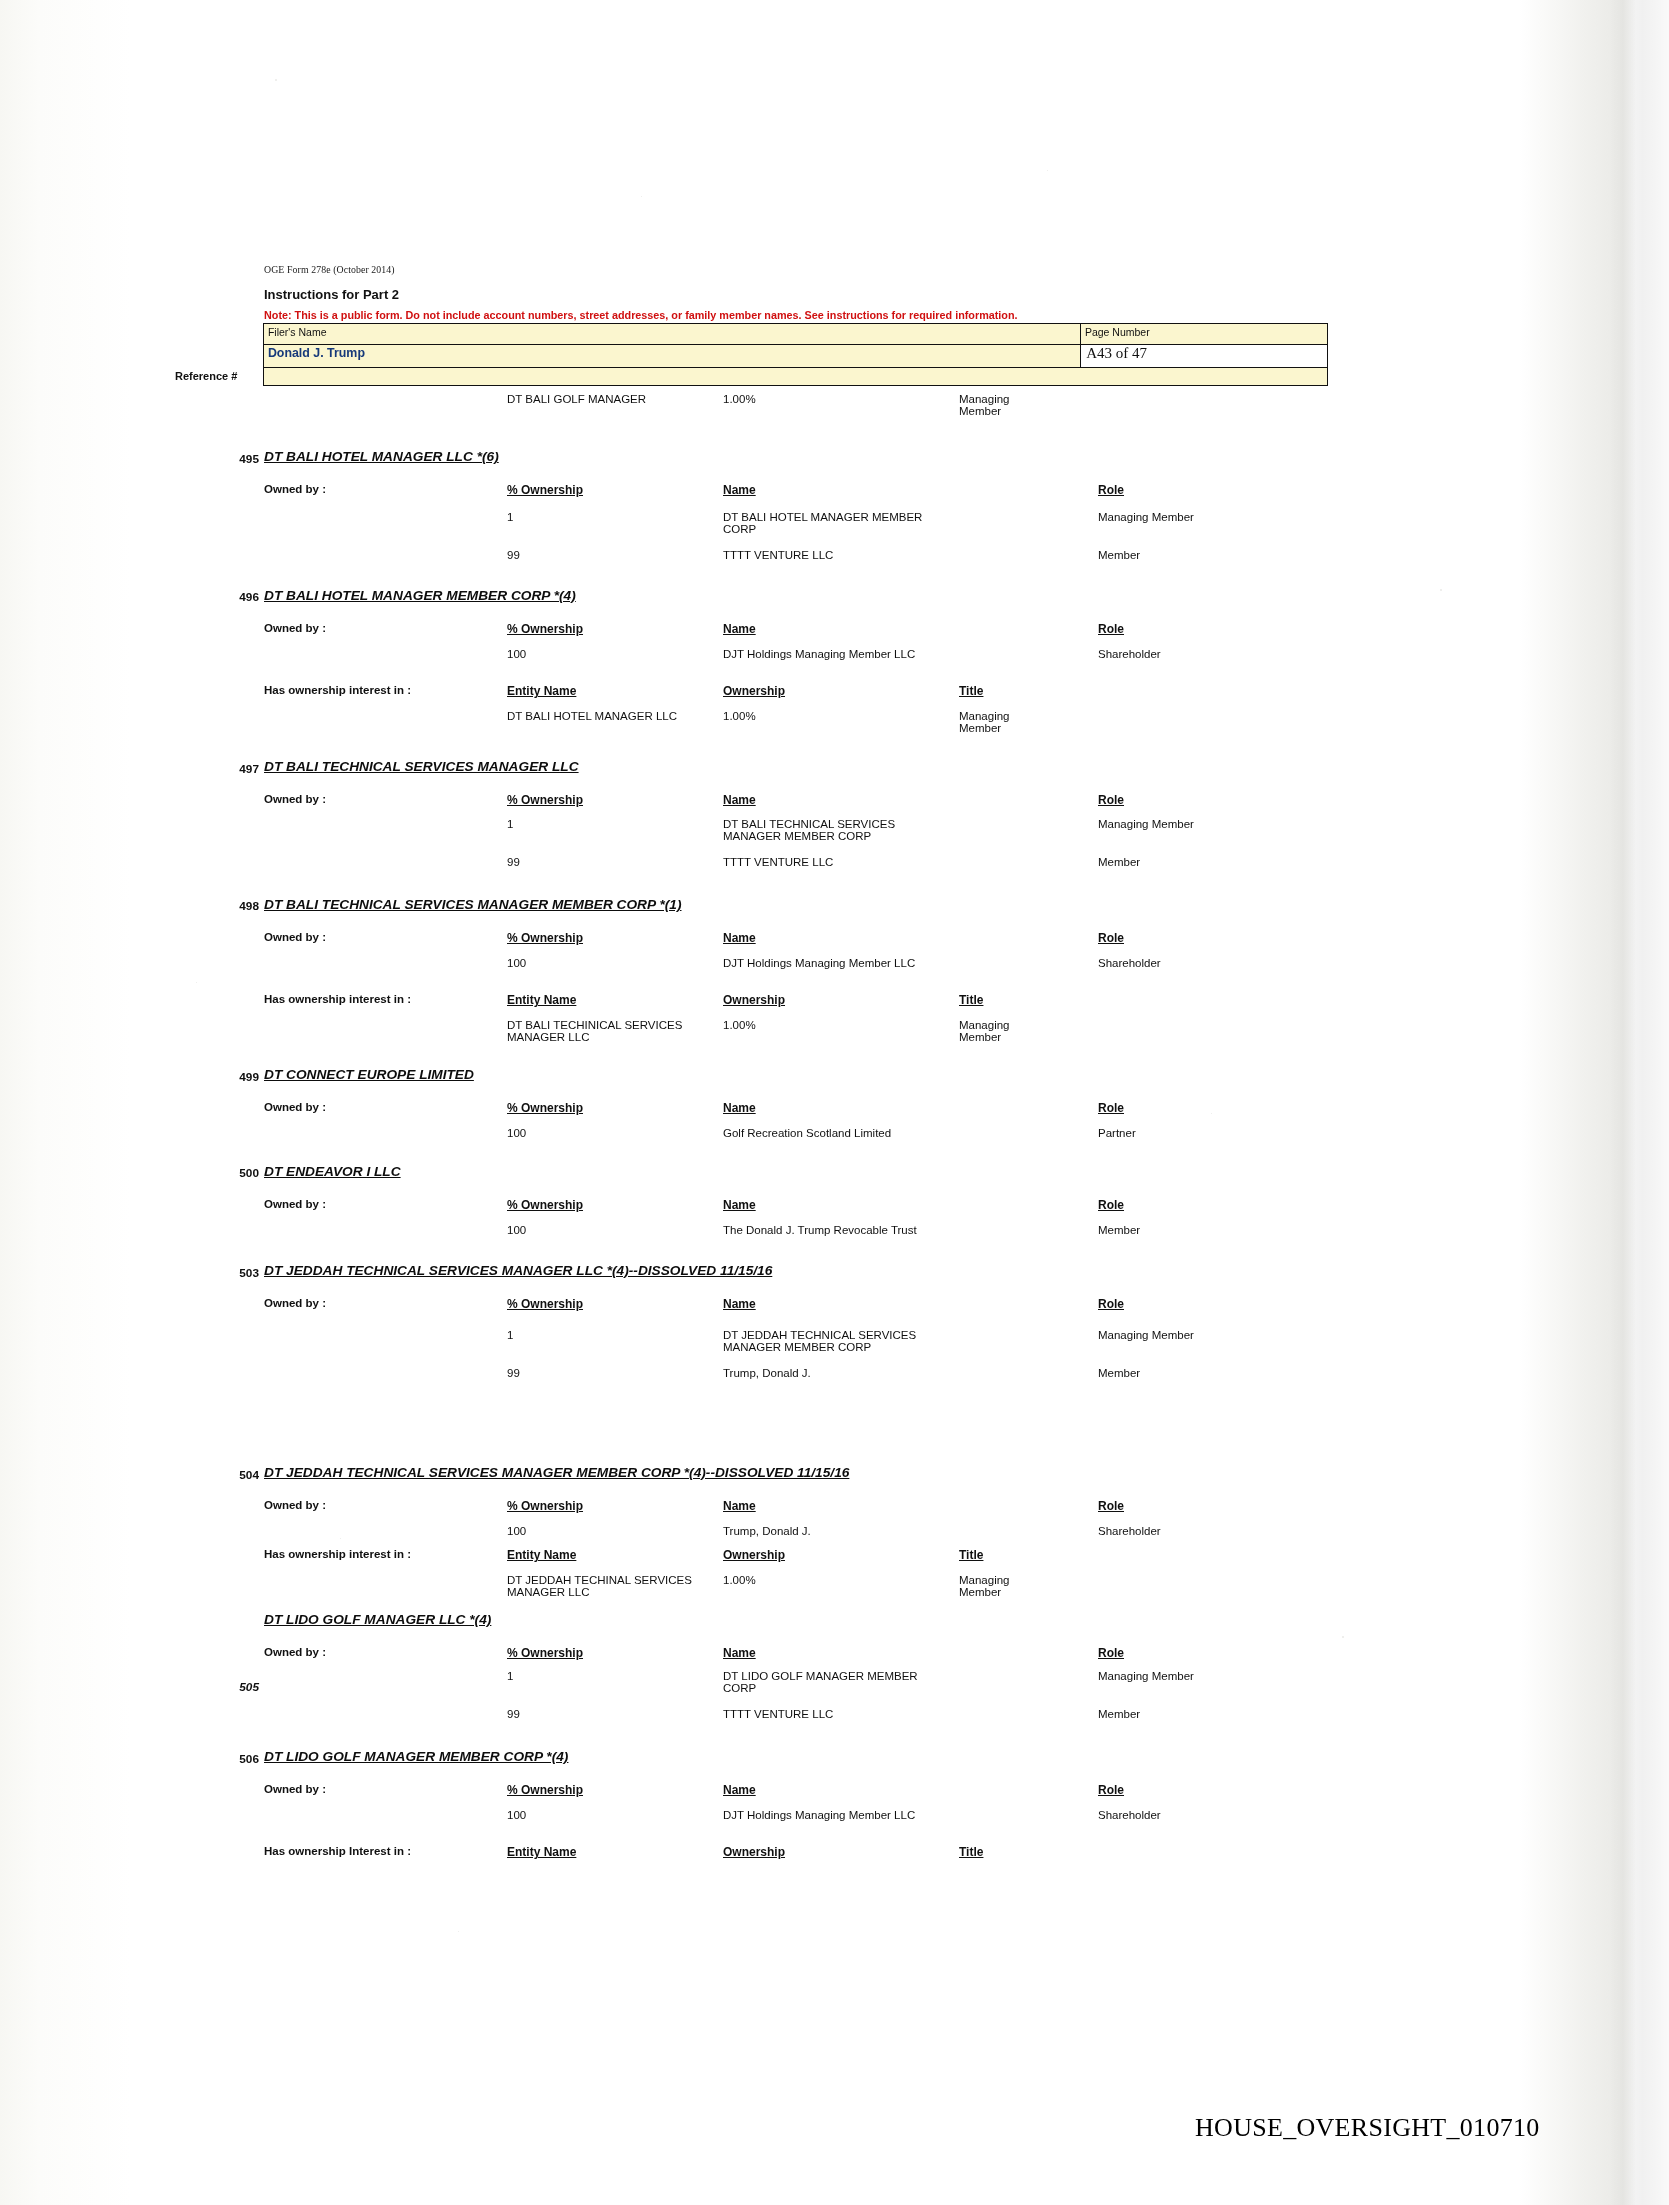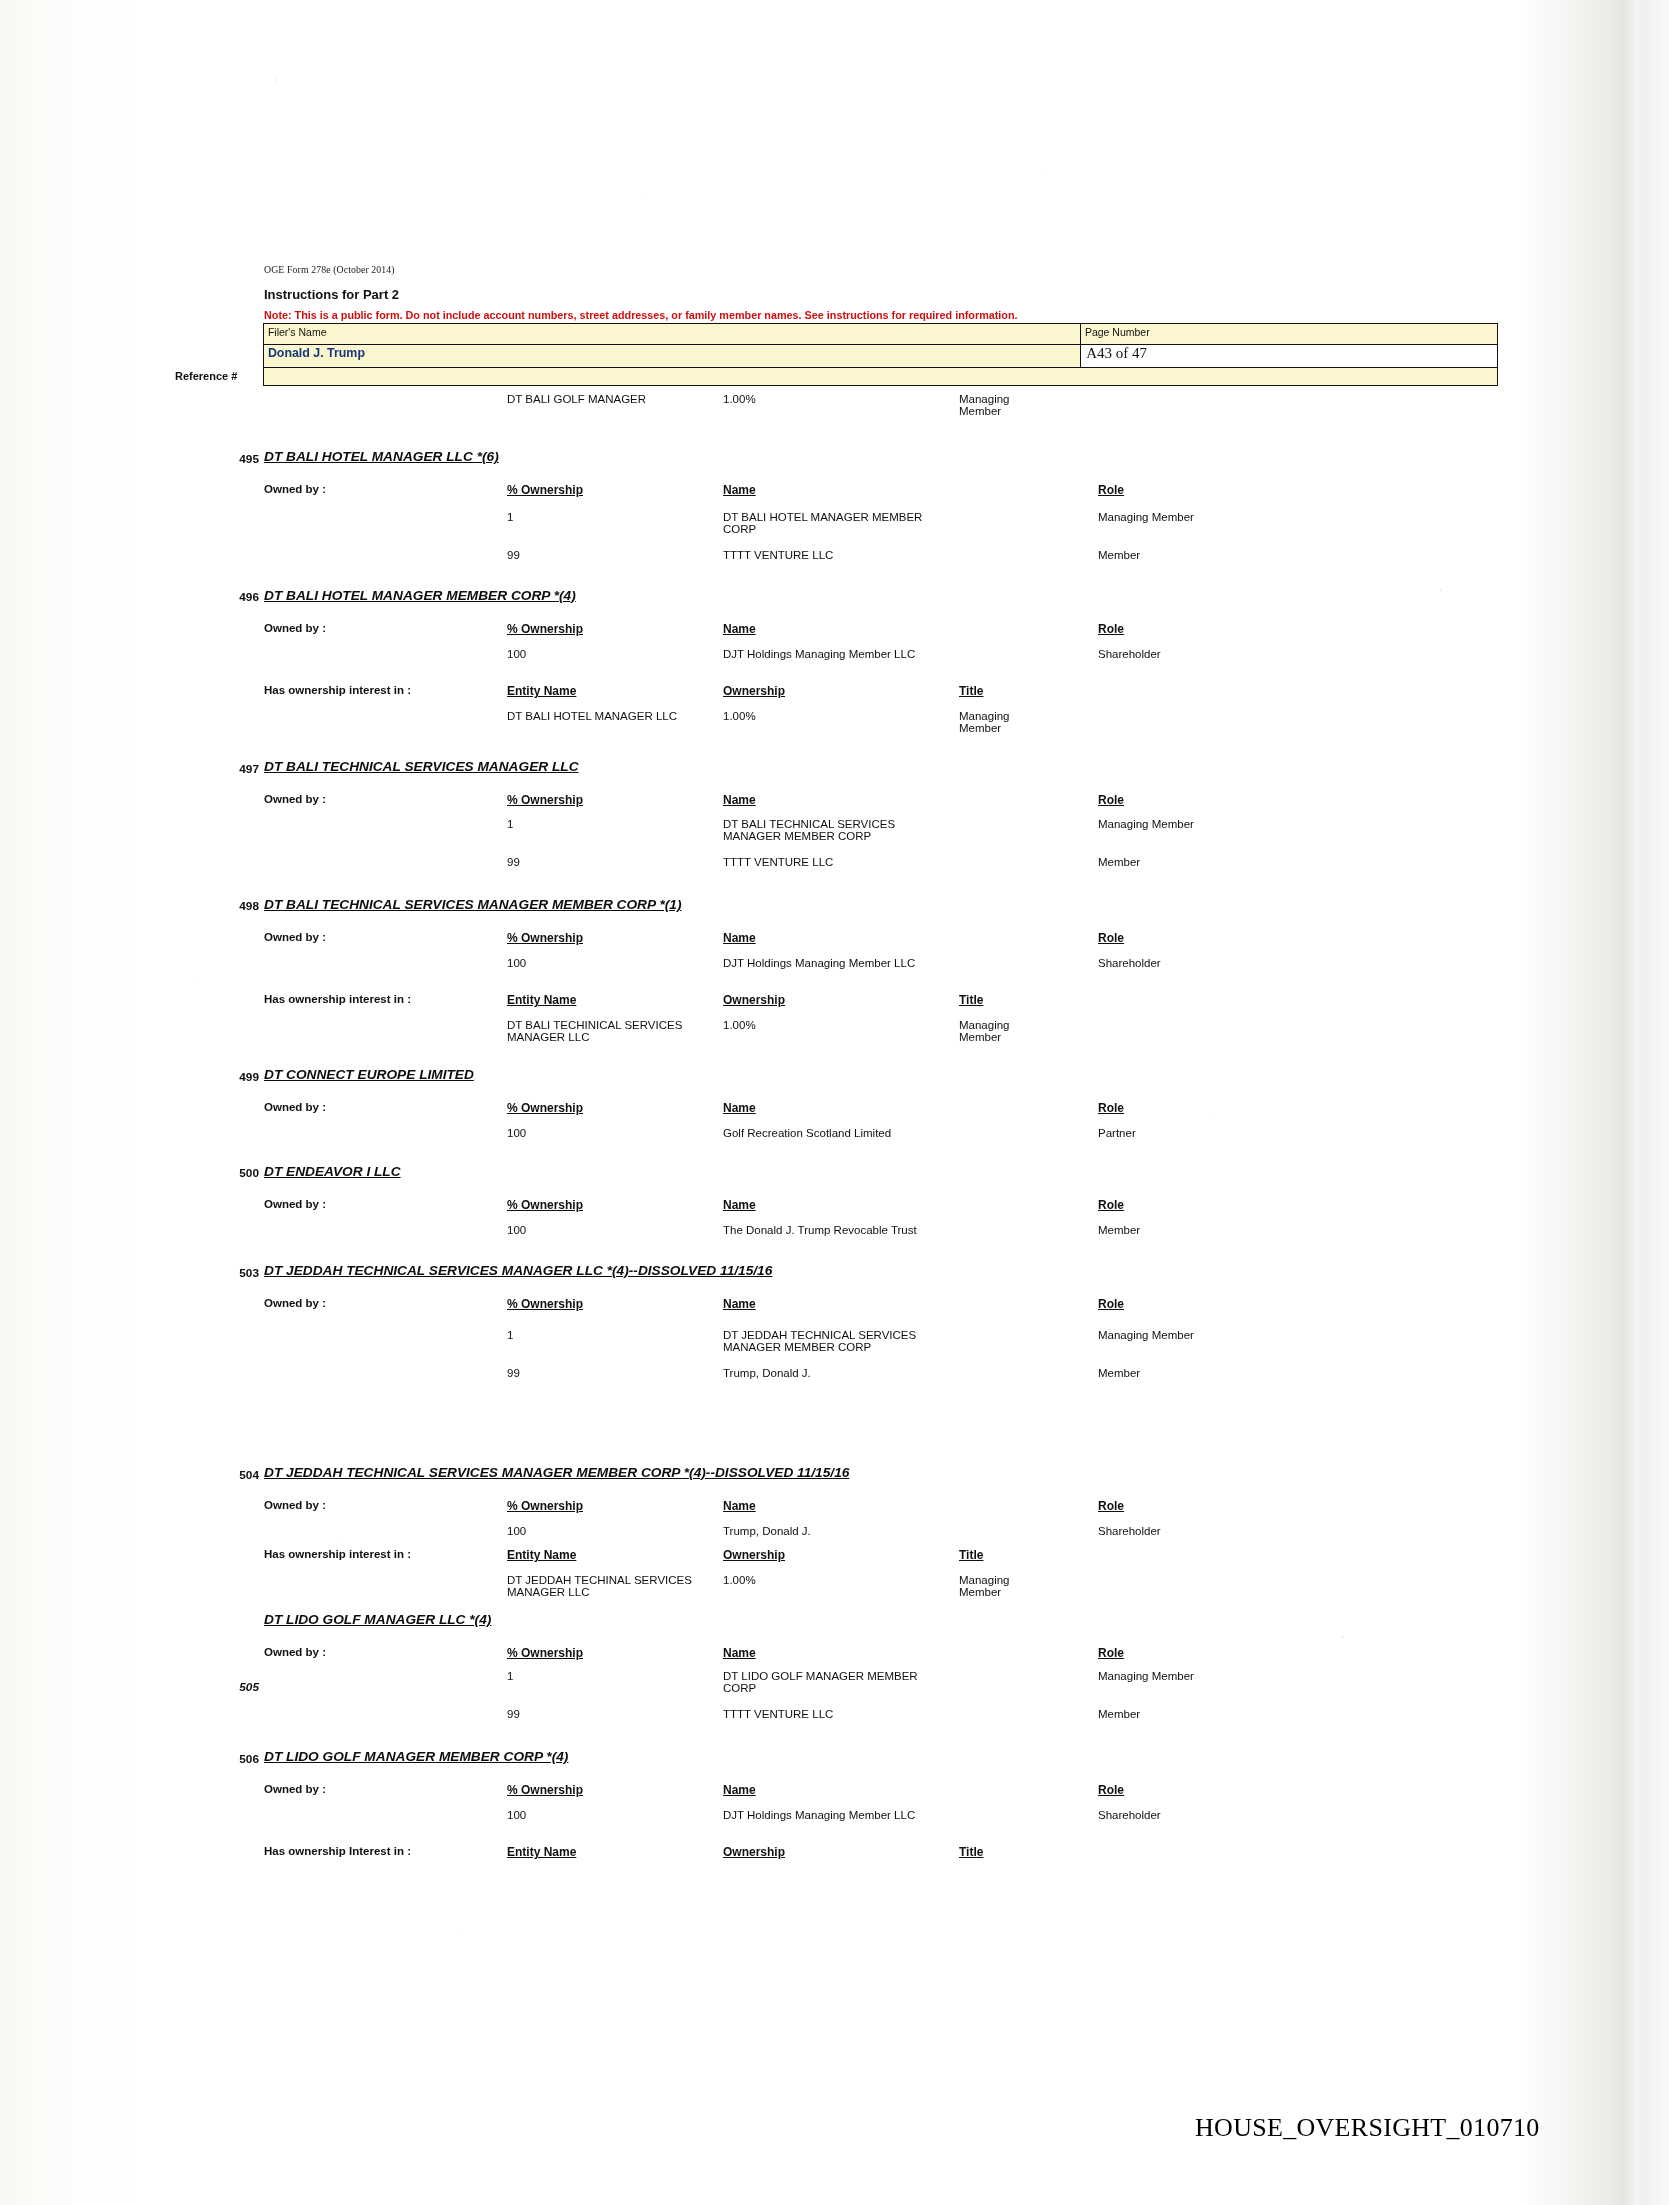--- a/index.html
+++ b/index.html
@@ -64,21 +64,21 @@
     top: 309px;
     font-size: 10.8px;
     font-weight: bold;
     color: #d01010;
     white-space: nowrap;
   }
   .hdr-table {
     position: absolute;
     left: 263px;
     top: 323px;
-    width: 1235px;
+    width: 1065px;
     border: 1.3px solid #111;
     box-sizing: border-box;
   }
   .hdr-row1 {
     display: flex;
     height: 19.6px;
     border-bottom: 1.3px solid #111;
   }
   .hdr-cell-left {
     width: 817px;

